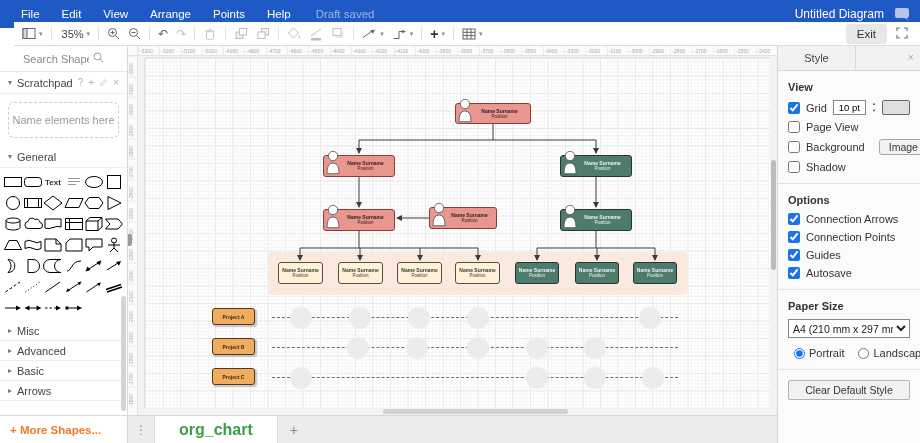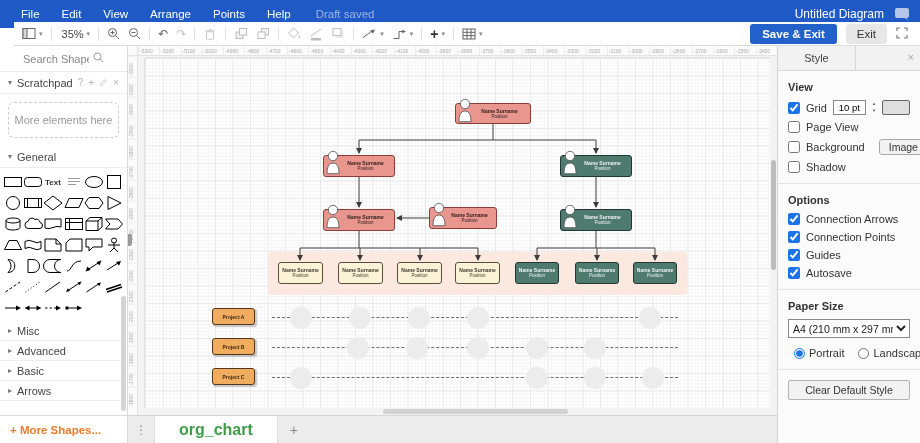--- a/index.html
+++ b/index.html
@@ -262,21 +262,20 @@
               <line x1="5" y1="1" x2="5" y2="11" stroke="#666"></line>
               <line x1="9" y1="1" x2="9" y2="11" stroke="#666"></line>
               <line x1="1" y1="4.3" x2="13" y2="4.3" stroke="#666"></line>
               <line x1="1" y1="7.6" x2="13" y2="7.6" stroke="#666"></line>
             </svg>
           </span>
           <span class="caret">▾</span>
         </span>
       </div>
     <div class="tb-right">
-      <button class="btn-primary">Save &amp; Exit</button>
       <button class="btn-exit">Exit</button>
       <span><svg width="12" height="12" viewBox="0 0 12 12">
             <path d="M1 4 V1 H4 M8 1 H11 V4 M11 8 V11 H8 M4 11 H1 V8" fill="none" stroke="#777" stroke-width="1.2"></path>
           </svg></span>
     </div>
   </div>
 
   <aside class="sidebar">
     <div class="search-row">
       <input placeholder="Search Shapes" style="">
@@ -290,21 +289,21 @@
       <span>Scratchpad</span>
       <span class="scratch-actions" id="scratch-actions">
           <span>?</span>
           <span>+</span>
           <span><svg width="9" height="9" viewBox="0 0 14 14">
               <path d="M2 11 L9 4 L11 6 L4 13 Z M2 13.5 h3" fill="none" stroke="#b5b5b5"></path>
             </svg></span>
           <span>×</span>
         </span>
     </div>
-    <div class="dropzone">More elements here</div>
+    <div class="dropzone">Name elements here</div>
     <div class="section-h">
       <span class="tri">▾</span>
       <span>General</span>
     </div>
     <div class="shape-grid" id="shape-grid">
         <div class="shape-cell">
           <svg width="20" height="16" viewBox="0 0 20 16">
             <rect x="1.5" y="3.5" width="17" height="9" stroke="#000" fill="#fff" stroke-width="1"></rect>
           </svg>
         </div>

